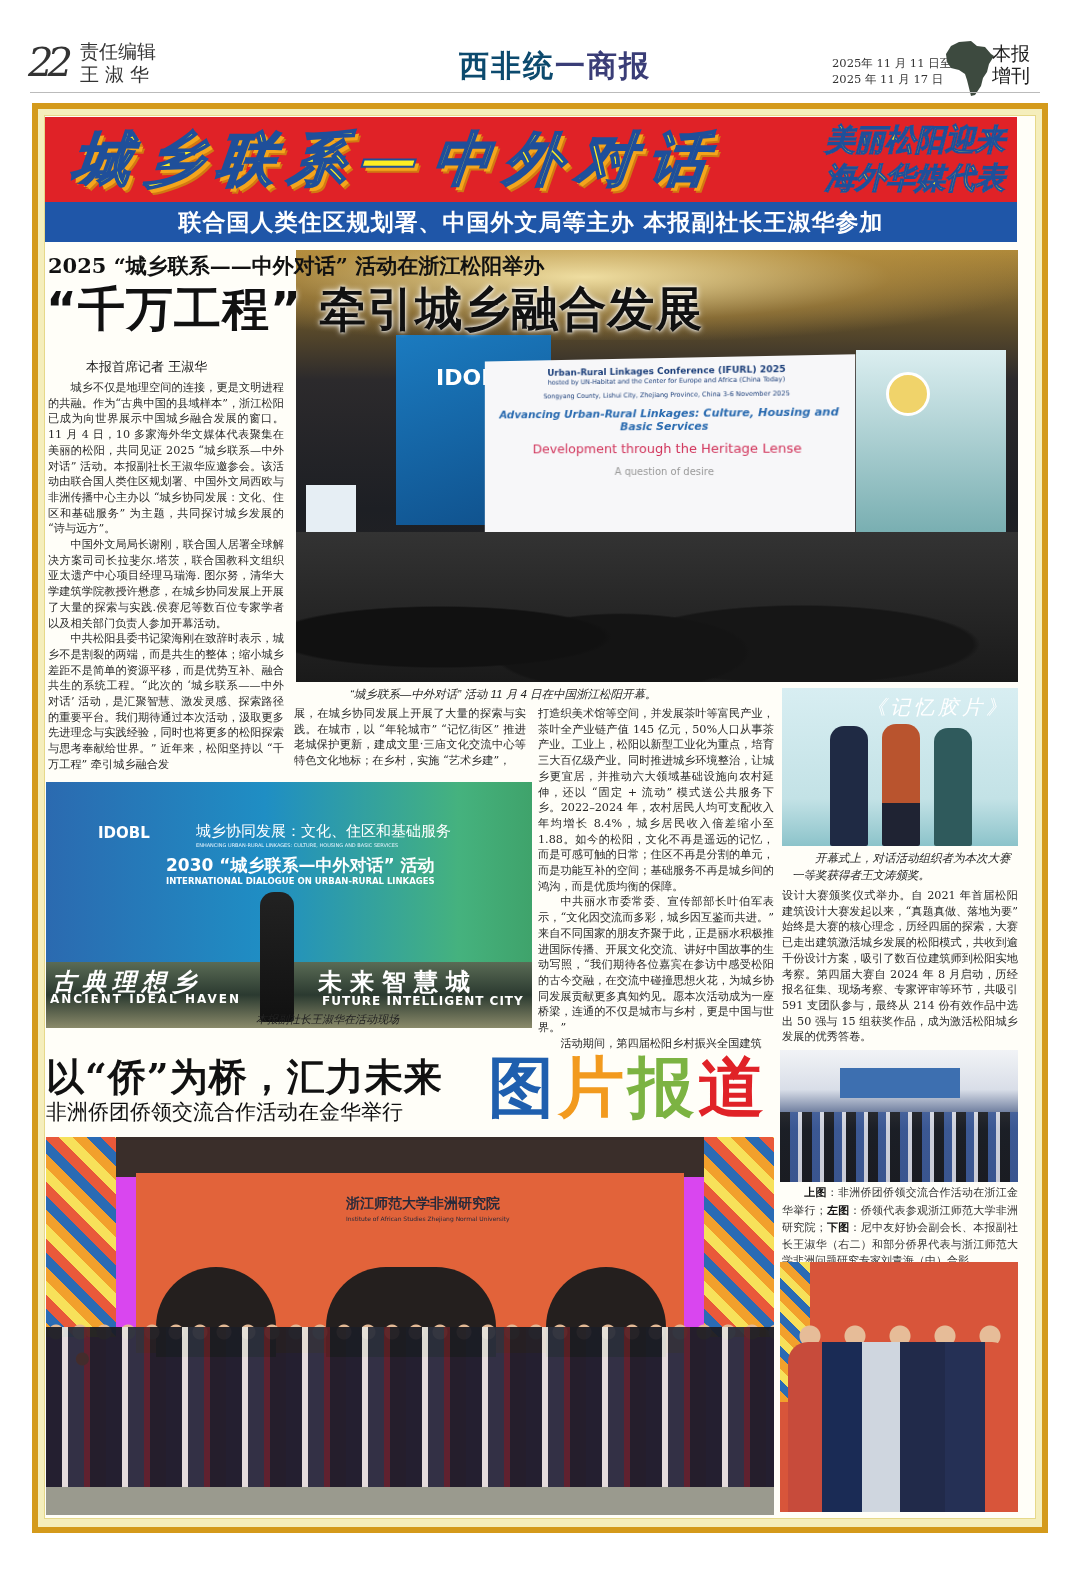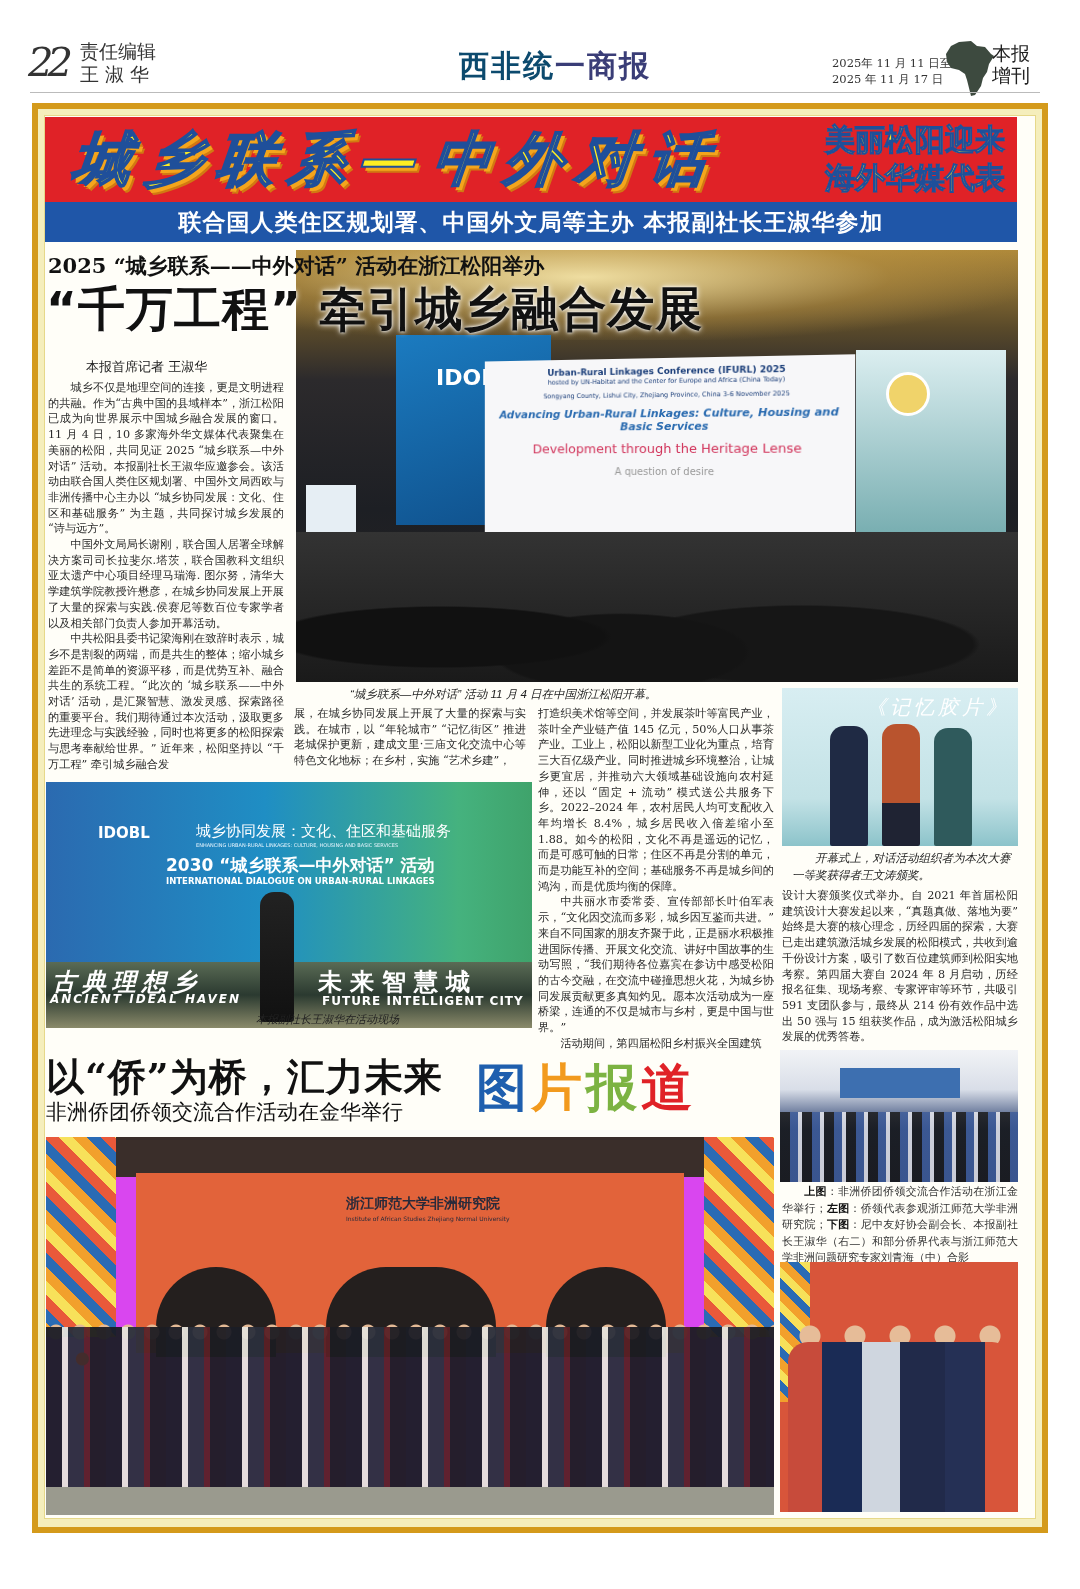--- a/index.html
+++ b/index.html
@@ -17,21 +17,21 @@
   .supp { position: absolute; left: 992px; top: 42px; font-family: "DejaVu Sans", sans-serif; font-size: 19px; line-height: 22px; color: #222; }
   .mast-rule { position: absolute; left: 30px; top: 92px; width: 1010px; height: 1px; background: #bbb; }
 
   
   .frame { position: absolute; left: 32px; top: 103px; width: 1016px; height: 1430px; border: 6px solid #d49a1b; background: #f5eebc; }
   .frame-inner { position: absolute; left: 6px; top: 6px; right: 6px; bottom: 8px; background: #fffef8; border: 1px solid #e6d88a; }
 
   
   .banner-red { position: absolute; left: 45px; top: 117px; width: 972px; height: 85px; background: #e02227; }
   .banner-title { position: absolute; left: 28px; top: 4px; font-family: "DejaVu Sans", sans-serif; font-weight: bold; font-style: italic; font-size: 58px; letter-spacing: 14px; color: #ffee22; -webkit-text-stroke: 2px #1f4f9a; text-shadow: 4px 4px 0 #f4a51c, 6px 6px 0 #d17a12; transform: skewX(-6deg); }
-  .banner-side { position: absolute; right: 12px; top: 4px; text-align: center; font-family: "DejaVu Sans", sans-serif; font-weight: bold; font-size: 30px; line-height: 38px; color: #ffee22; -webkit-text-stroke: 1px #1f4f9a; }
+  .banner-side { position: absolute; right: 12px; top: 4px; text-align: center; font-family: "DejaVu Sans", sans-serif; font-weight: bold; font-size: 30px; line-height: 38px; color: #ffee22; font-style: italic; -webkit-text-stroke: 1px #1f4f9a; }
   .banner-blue { position: absolute; left: 45px; top: 202px; width: 972px; height: 40px; background: #1f56a8; text-align: center; font-family: "DejaVu Serif", serif; font-weight: bold; font-size: 23px; line-height: 40px; color: #fff; letter-spacing: 1px; }
 
   
   .kicker { position: absolute; left: 48px; top: 252px; font-family: "DejaVu Serif", serif; font-weight: bold; font-size: 21px; color: #111; z-index: 3; }
   .headline { position: absolute; left: 46px; top: 278px; font-family: "DejaVu Sans", sans-serif; font-weight: bold; font-size: 47px; color: #111; letter-spacing: 1px; z-index: 3; text-shadow: 0 0 3px #fff, 0 0 6px #fff; }
 
   
   .photo { position: absolute; overflow: hidden; }
   .photo-conf { left: 296px; top: 250px; width: 722px; height: 432px;
     background: linear-gradient(180deg, #b08a3a 0%, #5a4a2a 18%, #2c2a2c 30%, #1d1f24 60%, #2a2520 100%); }
@@ -52,39 +52,39 @@
   .cap { position: absolute; font-family: Liberation Sans, sans-serif; font-style: italic; font-size: 11.5px; color: #222; line-height: 17px; }
 
   .photo-stage { left: 46px; top: 782px; width: 486px; height: 246px; background: linear-gradient(90deg, #2b6ab0 0%, #1f8ec4 45%, #45b27e 85%, #3fa36b 100%); }
   .stage-backdrop-title1 { position: absolute; left: 150px; top: 40px; font-family: "DejaVu Sans", sans-serif; font-size: 15px; color: #fff; }
   .stage-backdrop-sub1 { position: absolute; left: 150px; top: 60px; font-family: "DejaVu Sans", sans-serif; font-size: 5px; color: #e8f6ff; }
   .stage-backdrop-title2 { position: absolute; left: 120px; top: 72px; font-family: "DejaVu Sans", sans-serif; font-weight: bold; font-size: 17px; color: #fff; }
   .stage-backdrop-sub2 { position: absolute; left: 120px; top: 94px; font-family: "DejaVu Sans", sans-serif; font-weight: bold; font-size: 8.5px; color: #fff; }
   .stage-logo { position: absolute; left: 52px; top: 42px; font-family: "DejaVu Sans", sans-serif; font-weight: bold; font-size: 15px; color: #fff; }
   .stage-floor { position: absolute; left: 0; bottom: 0; width: 100%; height: 66px; background: linear-gradient(180deg, #5a6b55 0%, #2b3a30 50%, #8a8a6a 100%); }
   .stage-floor-text-l { position: absolute; left: 6px; top: 184px; font-family: "DejaVu Sans", sans-serif; font-weight: bold; font-style: italic; font-size: 24px; color: #fff; letter-spacing: 6px; }
-  .stage-floor-text-l2 { position: absolute; left: 4px; top: 210px; font-family: "DejaVu Sans", sans-serif; font-weight: bold; font-style: italic; font-size: 12px; color: #fff; letter-spacing: 2px; }
+  .stage-floor-text-l2 { position: absolute; left: 4px; top: 210px; font-family: "DejaVu Sans", sans-serif; font-weight: bold; font-size: 12px; color: #fff; letter-spacing: 2px; }
   .stage-floor-text-r { position: absolute; left: 272px; top: 184px; font-family: "DejaVu Sans", sans-serif; font-weight: bold; font-size: 24px; color: #fff; letter-spacing: 8px; white-space: nowrap; }
   .stage-floor-text-r2 { position: absolute; left: 276px; top: 212px; font-family: "DejaVu Sans", sans-serif; font-weight: bold; font-size: 12px; color: #fff; letter-spacing: 1px; white-space: nowrap; }
   .stage-person { position: absolute; left: 214px; top: 110px; width: 34px; height: 130px; background: linear-gradient(180deg, #222 0%, #111 100%); border-radius: 14px 14px 4px 4px; }
   .stage-caption { position: absolute; left: 256px; top: 1012px; font-family: "DejaVu Serif", serif; font-style: italic; font-size: 11px; color: #222; z-index: 4; }
 
   .photo-award { left: 782px; top: 688px; width: 236px; height: 158px; background: linear-gradient(180deg, #d8eef2 0%, #c3e2e6 70%, #8cc3ca 100%); }
   .award-title { position: absolute; left: 84px; top: 6px; font-family: "DejaVu Serif", serif; font-style: italic; font-size: 20px; color: #fff; letter-spacing: 4px; white-space: nowrap; }
   .award-p { position: absolute; bottom: 0; width: 38px; border-radius: 14px 14px 2px 2px; }
 
   
   .col { position: absolute; font-family: "DejaVu Serif", serif; font-size: 11.2px; line-height: 15.7px; color: #2a2a2a; text-align: justify; }
   .col p { text-indent: 2em; }
   .byline { position: absolute; left: 86px; top: 358px; font-family: "DejaVu Serif", serif; font-size: 13px; color: #222; }
 
   
   .qiao-title { position: absolute; left: 46px; top: 1052px; font-family: "DejaVu Serif", serif; font-weight: bold; font-size: 38px; color: #111; letter-spacing: 1px; }
   .qiao-sub { position: absolute; left: 46px; top: 1098px; font-family: "DejaVu Sans", sans-serif; font-size: 21px; color: #111; }
-  .photo-report { position: absolute; left: 476px; top: 1048px; height: 80px; font-family: "DejaVu Sans", sans-serif; font-weight: bold; font-size: 51px; line-height: 80px; letter-spacing: 4px; }
+  .photo-report { position: absolute; left: 488px; top: 1048px; height: 80px; font-family: "DejaVu Sans", sans-serif; font-weight: bold; font-size: 66px; line-height: 80px; letter-spacing: 4px; }
   .photo-report span { display: inline-block; }
 
   .photo-group { left: 46px; top: 1137px; width: 728px; height: 378px; background: #d946ef; }
   .pg-left-deco, .pg-right-deco { position: absolute; top: 0; width: 70px; height: 200px; background:
       repeating-linear-gradient(45deg, #f2a02c 0 10px, #2a6bb4 10px 20px, #e9593a 20px 30px, #f7e15a 30px 40px); }
   .pg-left-deco { left: 0; } .pg-right-deco { right: 0; }
   .pg-roof { position: absolute; left: 70px; top: 0; right: 70px; height: 40px; background: #3a2e2a; }
   .pg-facade { position: absolute; left: 90px; top: 36px; width: 548px; height: 180px; background: #e2633a; }
   .pg-sign { position: absolute; left: 300px; top: 58px; font-family: "DejaVu Sans", sans-serif; font-weight: bold; font-size: 14px; color: #2a2a3a; }
   .pg-sign-en { position: absolute; left: 300px; top: 78px; font-family: "DejaVu Sans", sans-serif; font-size: 6px; color: #2a2a3a; }
@@ -100,21 +100,21 @@
   .meet-screen { position: absolute; left: 60px; top: 18px; width: 120px; height: 30px; background: #3d6fb0; }
   .meet-rows { position: absolute; left: 0; bottom: 0; width: 100%; height: 70px; background: repeating-linear-gradient(90deg, #1a1a1a 0 10px, #3f5d9a 10px 18px, #e9e9ee 18px 22px); opacity: .85; }
 
   .photo-small { left: 780px; top: 1262px; width: 238px; height: 250px; background: #d8553a; }
   .ps-deco { position: absolute; left: 0; top: 0; width: 30px; height: 140px; background: repeating-linear-gradient(45deg, #f2a02c 0 8px, #2a6bb4 8px 16px, #f7e15a 16px 24px); }
   .ps-people { position: absolute; left: 8px; top: 80px; width: 224px; height: 170px; background:
       linear-gradient(90deg, #c74b3b 0 15%, #1a2b55 15% 33%, #cfd6df 33% 50%, #212a4a 50% 70%, #253055 70% 88%, #d8553a 88% 100%); border-radius: 20px 20px 0 0; }
   .ps-heads { position: absolute; left: 8px; top: 62px; width: 224px; height: 24px; background: repeating-radial-gradient(circle at 22px 12px, #e6bc98 0 10px, transparent 11px 45px); background-size: 45px 24px; }
 
   .meeting-cap { position: absolute; left: 782px; top: 1184px; width: 236px; font-family: "DejaVu Serif", serif; font-size: 11px; line-height: 16.5px; color: #333; text-align: justify; }
-  .meeting-cap b { font-family: Liberation Mono, monospace; font-weight: bold; color: #111; }
+  .meeting-cap b { font-family: Liberation Sans, sans-serif; font-weight: bold; color: #111; }
 </style>
 </head>
 <body>
 
 <div class="mast">
   <div class="page-no">22</div>
   <div class="editor">
     <div>责任编辑</div>
     <div>王 淑 华</div>
   </div>

